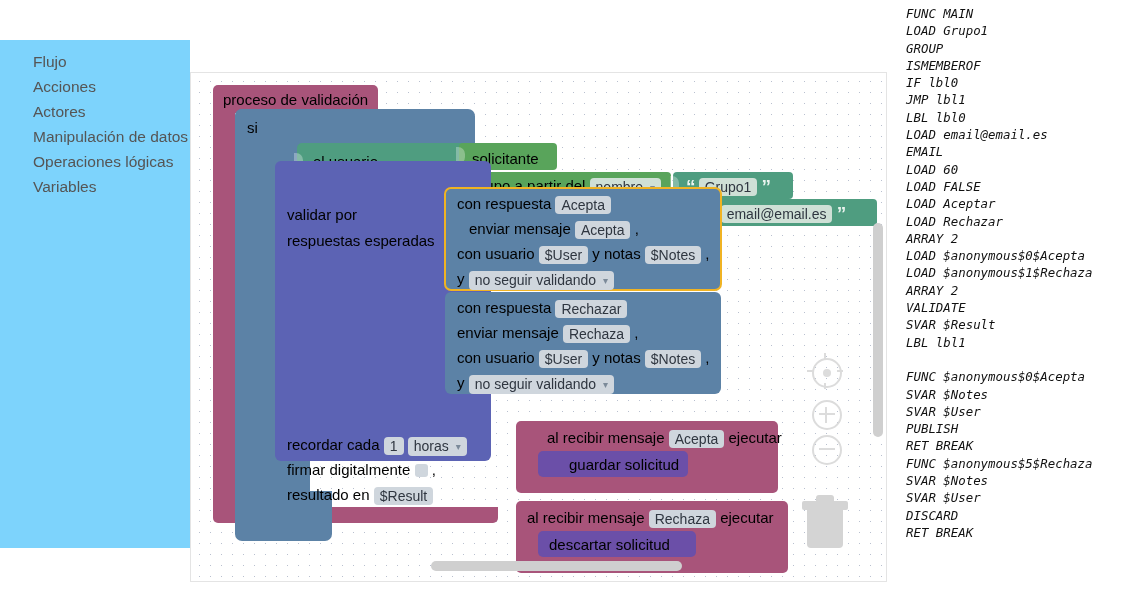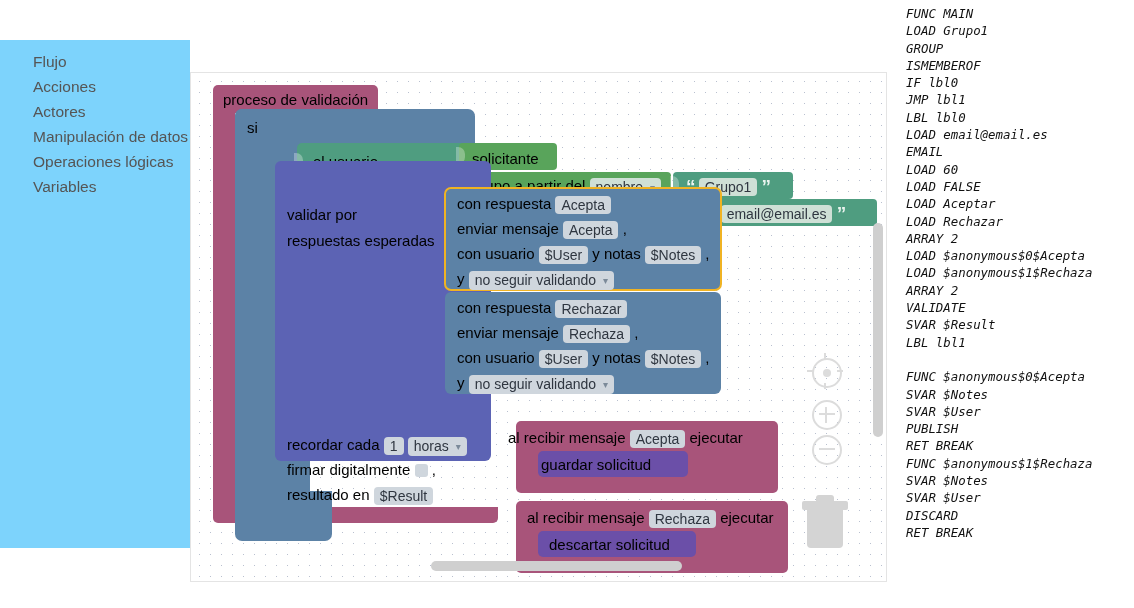--- a/index.html
+++ b/index.html
@@ -135,21 +135,21 @@
       <span class="fld lite">email@email.es</span>
       <span class="quote">”</span>
     </div>
 
     <div class="blk blue" style="left:254px;top:115px;width:276px;height:102px;border-radius:6px;"></div>
     <div class="sel" style="left:253px;top:114px;width:278px;height:104px;"></div>
     <div class="row" style="left:266px;top:121px;">
       <span>con respuesta</span>
       <span class="fld">Acepta</span>
     </div>
-    <div class="row" style="left:266px;top:146px;">
+    <div class="row" style="left:278px;top:146px;">
       <span>enviar mensaje</span>
       <span class="fld">Acepta</span>
       <span>,</span>
     </div>
     <div class="row" style="left:266px;top:171px;">
       <span>con usuario</span>
       <span class="fld">$User</span>
       <span>y notas</span>
       <span class="fld">$Notes</span>
       <span>,</span>
@@ -190,27 +190,27 @@
       <span>firmar digitalmente</span>
       <span class="chk"></span>
       <span>,</span>
     </div>
     <div class="row" style="left:96px;top:412px;">
       <span>resultado en</span>
       <span class="fld">$Result</span>
     </div>
 
     <div class="blk mauve2" style="left:325px;top:348px;width:262px;height:72px;border-radius:5px;"></div>
-    <div class="row" style="left:317px;top:355px;">
+    <div class="row" style="left:356px;top:355px;">
       <span>al recibir mensaje</span>
       <span class="fld">Acepta</span>
       <span>ejecutar</span>
     </div>
     <div class="blk violet" style="left:347px;top:378px;width:150px;height:26px;border-radius:5px;"></div>
-    <div class="row" style="left:350px;top:382px;">guardar solicitud</div>
+    <div class="row" style="left:378px;top:382px;">guardar solicitud</div>
 
     <div class="blk mauve2" style="left:325px;top:428px;width:272px;height:72px;border-radius:5px;"></div>
     <div class="row" style="left:336px;top:435px;">
       <span>al recibir mensaje</span>
       <span class="fld">Rechaza</span>
       <span>ejecutar</span>
     </div>
     <div class="blk violet" style="left:347px;top:458px;width:158px;height:26px;border-radius:5px;"></div>
     <div class="row" style="left:358px;top:462px;">descartar solicitud</div>
 
@@ -260,21 +260,21 @@
       <div class="ln">ARRAY 2</div>
       <div class="ln">VALIDATE</div>
       <div class="ln">SVAR $Result</div>
       <div class="ln">LBL lbl1</div>
       <div class="blank"></div>
       <div class="ln">FUNC $anonymous$0$Acepta</div>
       <div class="ln">SVAR $Notes</div>
       <div class="ln">SVAR $User</div>
       <div class="ln">PUBLISH</div>
       <div class="ln">RET BREAK</div>
-      <div class="ln">FUNC $anonymous$1$Rechaza</div>
+      <div class="ln">FUNC $anonymous$5$Rechaza</div>
       <div class="ln">SVAR $Notes</div>
       <div class="ln">SVAR $User</div>
       <div class="ln">DISCARD</div>
       <div class="ln">RET BREAK</div>
     </div>
   </div>
 
 </div>
 
 </body></html>

